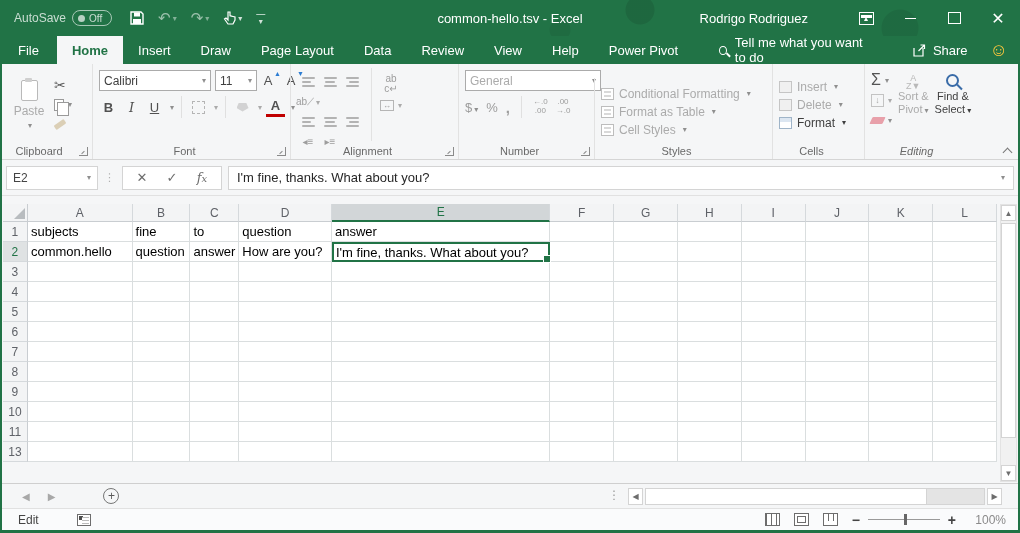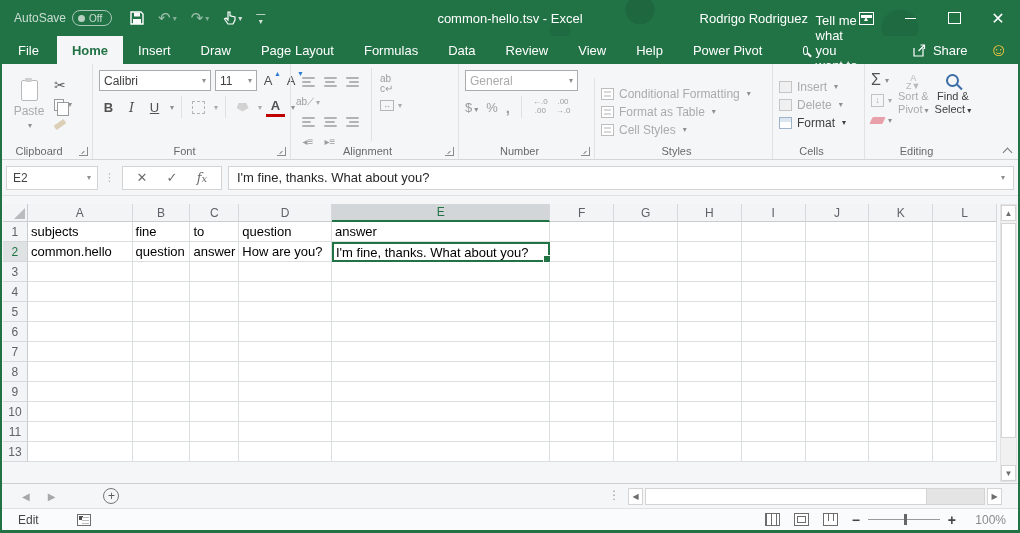--- a/index.html
+++ b/index.html
@@ -73,21 +73,21 @@
   .border-ic { width:13px; height:13px; border:1px dashed #b5b5b5; position:relative; }
   .bucket-ic { width:12px; height:9px; background:#c9c9c9; clip-path:polygon(20% 0,80% 0,100% 60%,50% 100%,0 60%); opacity:.8; }
   .vline { width:1px; background:#e0e0e0; height:22px; margin:0 3px; }
 
   .al-ic { width:13px; display:flex; flex-direction:column; gap:2px; }
   .al-ic i { height:2px; background:#b3b3b3; border-radius:1px; }
   .al-l i:nth-child(2){ width:70%; } .al-l i:nth-child(1), .al-l i:nth-child(3){ width:100%; }
   .al-c i { margin:0 auto; } .al-c i:nth-child(2){ width:70%; } .al-c i:nth-child(1), .al-c i:nth-child(3){ width:100%; }
   .al-r i { margin-left:auto; } .al-r i:nth-child(2){ width:70%; } .al-r i:nth-child(1), .al-r i:nth-child(3){ width:100%; }
   .algrid { display:grid; grid-template-columns:repeat(3,22px); grid-auto-rows:20px; align-items:center; justify-items:center; padding-top:4px; }
-  .txtic { font-size:10px; color:#9d9d9d; line-height:1; text-align:left; }
+  .txtic { font-size:10px; color:#9d9d9d; line-height:1; text-align:center; }
   .mergebox { width:14px; height:11px; border:1px solid #b5b5b5; display:flex; align-items:center; justify-content:center; font-size:8px; color:#9d9d9d; }
 
   .numgrp { display:flex; flex-direction:column; gap:5px; padding-top:2px; }
   .numrow { display:flex; align-items:center; gap:8px; color:#9d9d9d; font-size:13px; }
   .decic { font-size:8px; line-height:1.1; color:#9d9d9d; text-align:center; }
 
   .stylesgrp { display:flex; flex-direction:column; justify-content:center; gap:4px; padding-right:10px; }
   .styleitem { display:flex; align-items:center; gap:5px; font-size:12px; color:#ababab; white-space:nowrap; }
   .sq-ic { width:13px; height:12px; border:1px solid #bdbdbd; background:#fff; position:relative; flex:0 0 auto; }
   .sq-ic::before { content:""; position:absolute; inset:2px; background:repeating-linear-gradient(#d9d9d9 0 2px, #fff 2px 4px); }
@@ -213,21 +213,20 @@
       <span class="winbtn" style="font-size:16px;">✕</span>
     </div>
   </div>
 
   <div class="tabrow">
     <span class="rtab" style="padding:0 18px;">File</span>
     <span class="rtab active">Home</span>
     <span class="rtab">Insert</span>
     <span class="rtab">Draw</span>
     <span class="rtab">Page Layout</span>
-    <span class="rtab">Formulas</span>
     <span class="rtab">Data</span>
     <span class="rtab">Review</span>
     <span class="rtab">View</span>
     <span class="rtab">Help</span>
     <span class="rtab">Power Pivot</span>
     <span class="tellme">
       <span class="mag"></span>
       <span>Tell me what you want to do</span>
     </span>
     <span class="sharebox">
@@ -344,21 +343,21 @@
             <span class="mergebox">↔</span>
             <span class="dd gray">▾</span>
           </span>
       </div>
       <span class="glabel">Alignment</span>
       <span class="launcher"></span>
     </div>
 
     <div class="rgroup" style="width:136px;">
       <div class="numgrp">
-        <span class="combo gray" style="width:113px;">
+        <span class="combo gray" style="width:136px;">
             <span>General</span>
             <span class="dd">▾</span>
           </span>
         <div class="numrow">
           <span>$<span class="dd">▾</span></span>
           <span>%</span>
           <span style="font-size:15px; font-weight:bold;">,</span>
           <span class="vline"></span>
           <span class="decic">←.0<br>.00</span>
           <span class="decic">.00<br>→.0</span>
@@ -430,21 +429,21 @@
           <span class="sortfunnel">A<br>Z▼</span>
           <span>Sort &amp;</span>
           <span><span>Pivot</span><span class="dd">▾</span></span>
         </div>
         <div class="twoline" style="color:#3f3f3f;">
           <span class="bigmag"></span>
           <span>Find &amp;</span>
           <span><span>Select</span><span class="dd" style="color:#3f3f3f;">▾</span></span>
         </div>
       </div>
-      <span class="glabel" style="right:52px;">Editing</span>
+      <span class="glabel" style="right:52px;font-style:italic;">Editing</span>
       <span class="collapse"></span>
     </div>
   </div>
 
   <div class="fbar">
     <span class="namebox">
         <span>E2</span>
         <span class="dd">▾</span>
       </span>
     <span class="fdots">⋮</span>

